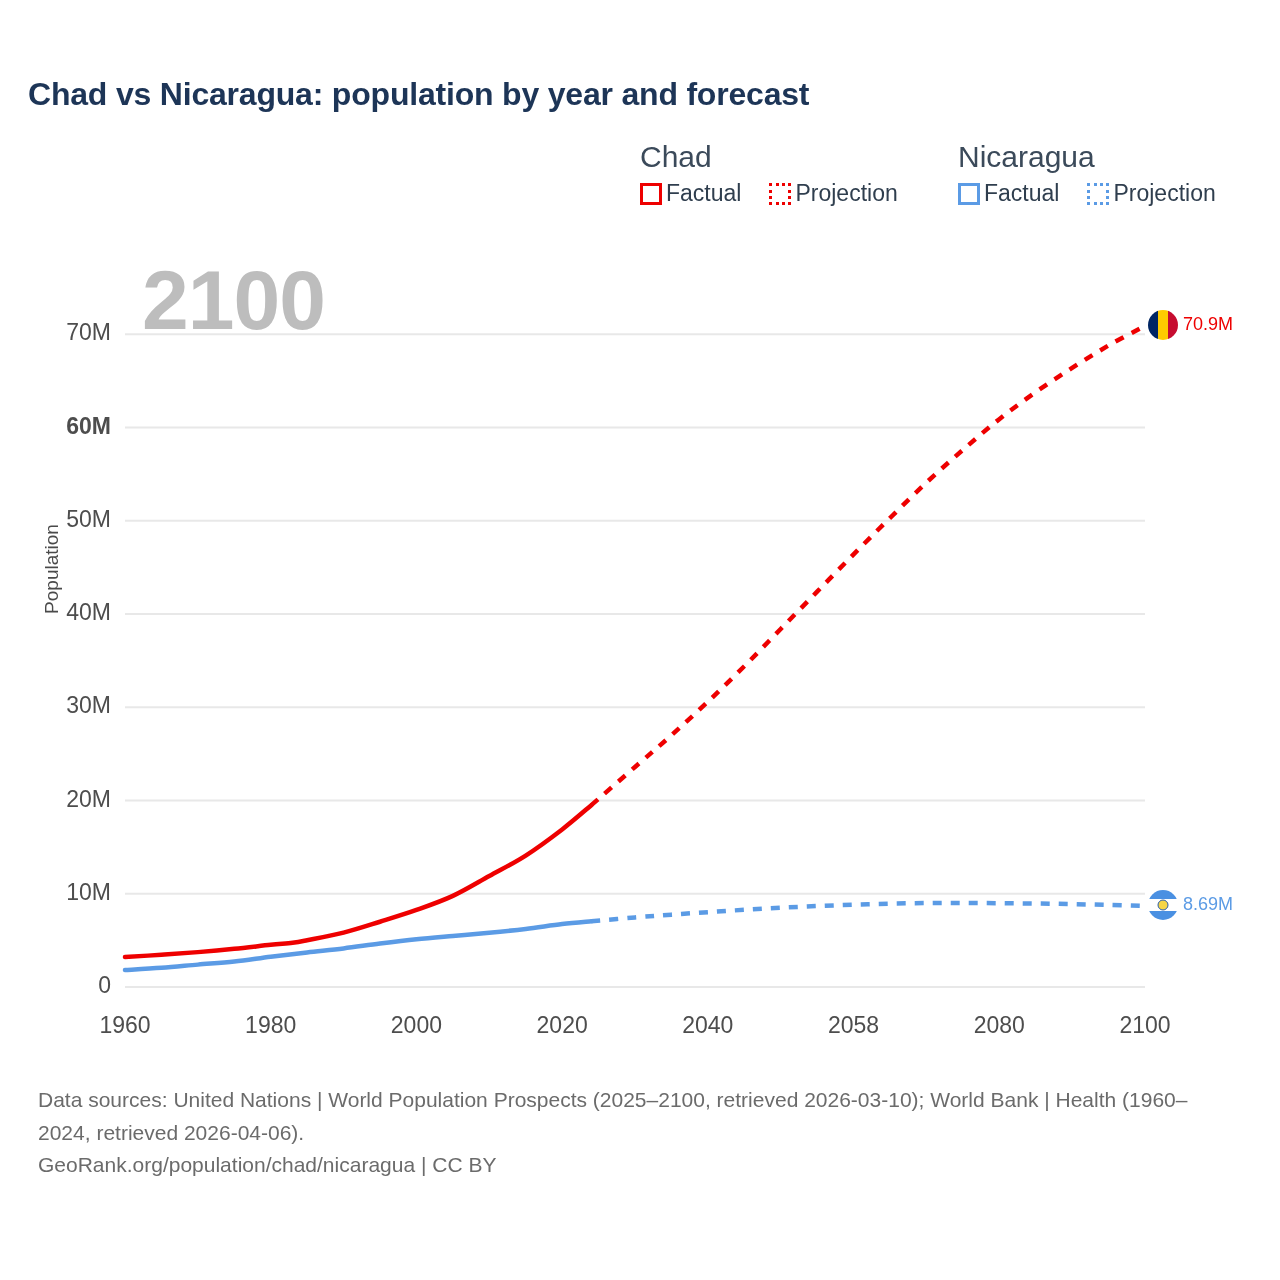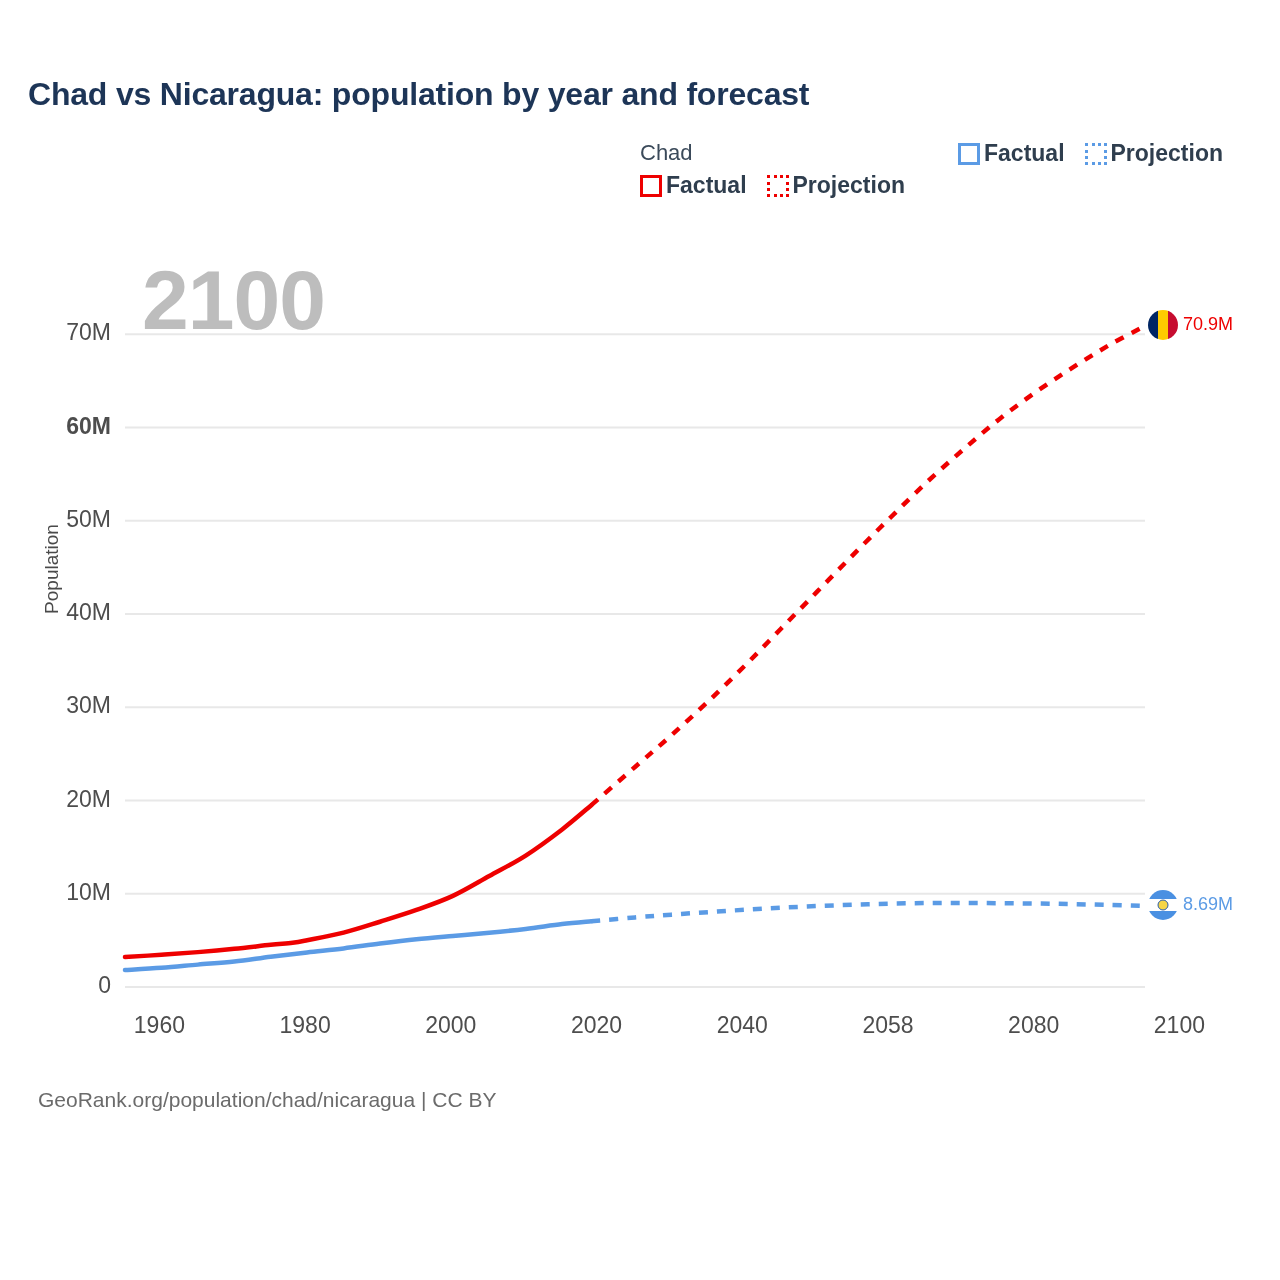--- a/index.html
+++ b/index.html
@@ -44,31 +44,30 @@
     height: 80px;
   }
   .legend-group {
     position: absolute;
     top: 0;
   }
   .legend-group.chad { left: 0px; }
   .legend-group.nicaragua { left: 318px; }
 
   .legend-group-title {
-    font-size: 22px;
+    font-size: 30px;
     color: #3b4a5a;
     margin-bottom: 6px;
     white-space: nowrap;
   }
   .legend-row {
     display: flex;
     align-items: center;
-    gap: 4px;
-    white-space: nowrap;
-    font-weight: bold;
+    gap: 12px;
+    white-space: nowrap;
   }
   .legend-entry {
     display: flex;
     align-items: center;
     margin-right: 16px;
   }
   .swatch {
     width: 22px;
     height: 22px;
     box-sizing: border-box;
@@ -119,21 +118,21 @@
     white-space: nowrap;
   }
 
   .tick-label {
     position: absolute;
     font-size: 23px;
     color: #4d4d4d;
     white-space: nowrap;
   }
   .y-tick { text-align: right; width: 90px; }
-  .x-tick { text-align: right; width: 120px; }
+  .x-tick { text-align: center; width: 120px; }
 
   
   .end-label {
     position: absolute;
     display: flex;
     align-items: center;
     white-space: nowrap;
   }
   .flag-dot {
     width: 30px;
@@ -194,20 +193,21 @@
           <span class="legend-label">Factual</span>
         </div>
         <div class="legend-entry">
           <span class="swatch dotted-red"></span>
           <span class="legend-label">Projection</span>
         </div>
       </div>
     </div>
 
     <div class="legend-group nicaragua">
+      <div class="legend-group-title">Nicaragua</div>
       <div class="legend-row">
         <div class="legend-entry">
           <span class="swatch solid-blue"></span>
           <span class="legend-label">Factual</span>
         </div>
         <div class="legend-entry">
           <span class="swatch dotted-blue"></span>
           <span class="legend-label">Projection</span>
         </div>
       </div>
@@ -261,16 +261,17 @@
   </div>
 
   <div class="end-label" id="end-label-nicaragua" style="left: 1148px; top: 889.972px; align-items: center;">
     <span class="flag-dot flag-nicaragua">
       <span class="nic-emblem"></span>
     </span>
     <span class="end-value blue">8.69M</span>
   </div>
 
   <div class="footer">
+    <span class="footer-line footer-sources">Data sources: United Nations | World Population Prospects (2025–2100, retrieved 2026-03-10); World Bank | Health (1960–2024, retrieved 2026-04-06).</span>
     <span class="footer-line">GeoRank.org/population/chad/nicaragua | CC BY</span>
   </div>
 
 </div>
 
 </body></html>

